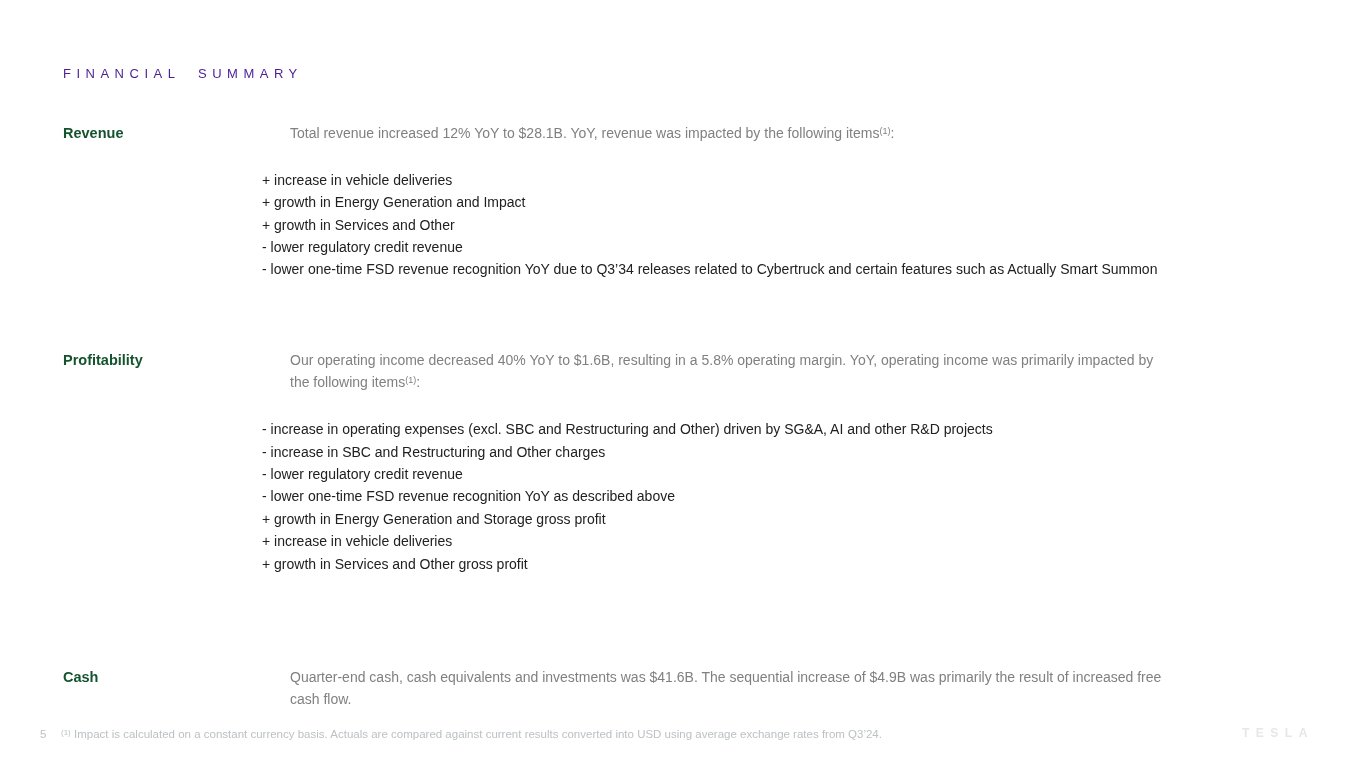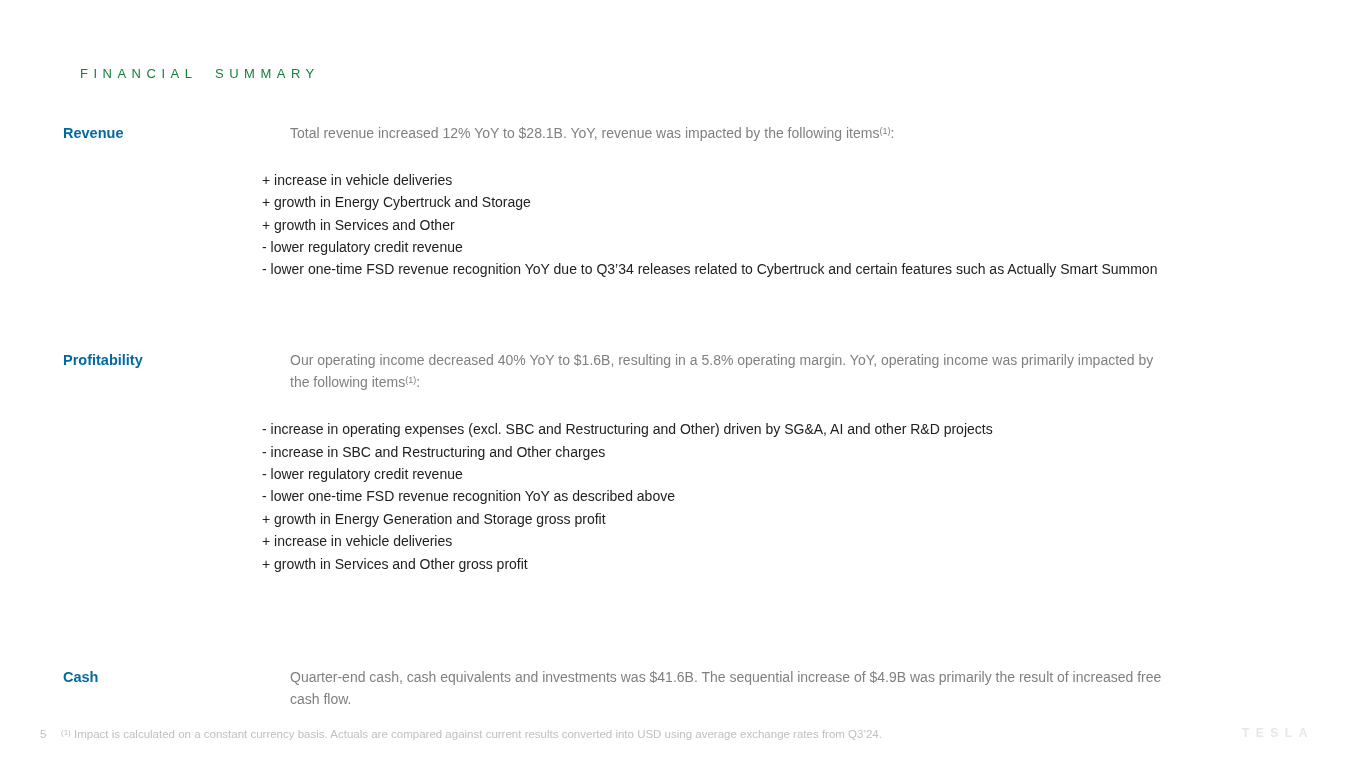--- a/index.html
+++ b/index.html
@@ -6,42 +6,42 @@
   html, body { width:1365px; height:768px; }
   body {
     background:#ffffff;
     font-family:"Liberation Sans", sans-serif;
     position:relative;
     overflow:hidden;
   }
 
   .slide-title {
     position:absolute;
-    left:80px; top:66px;
+    left:63px; top:66px;
     font-size:13px;
     letter-spacing:5.5px;
     word-spacing:9px;
-    color:#15803d;
+    color:#4c1d95;
   }
 
   .section {
     position:absolute;
     left:63px;
     display:grid;
     grid-template-columns:199px 903px;
     align-items:start;
   }
   #section-revenue       { top:122px; }
   #section-profitability { top:349px; }
   #section-cash          { top:666px; }
 
   .section-label {
     font-weight:bold;
     font-size:14.5px;
-    color:#0369a1;
+    color:#14532d;
     line-height:22.4px;
   }
 
   .section-body { font-size:14px; line-height:22.4px; }
 
   .intro { color:#808080;margin-left:28px; }
   .intro .sup-ref, .footnote .sup-ref {
     font-size:9px;
     vertical-align:baseline;
     position:relative;
@@ -80,21 +80,21 @@
 <div>
 
   <div class="slide-title">FINANCIAL SUMMARY</div>
 
   <div class="section" id="section-revenue">
     <div class="section-label">Revenue</div>
     <div class="section-body">
       <div class="intro"><span>Total revenue increased 12% YoY to $28.1B. YoY, revenue was impacted by the following items</span><span class="sup-ref">(1)</span><span>:</span></div>
       <div class="item-list">
         <div class="item">+ increase in vehicle deliveries</div>
-        <div class="item">+ growth in Energy Cybertruck and Storage</div>
+        <div class="item">+ growth in Energy Generation and Impact</div>
         <div class="item">+ growth in Services and Other</div>
         <div class="item">- lower regulatory credit revenue</div>
         <div class="item">- lower one-time FSD revenue recognition YoY due to Q3’34 releases related to Cybertruck and certain features such as Actually Smart Summon</div>
       </div>
     </div>
   </div>
 
   <div class="section" id="section-profitability">
     <div class="section-label">Profitability</div>
     <div class="section-body">

